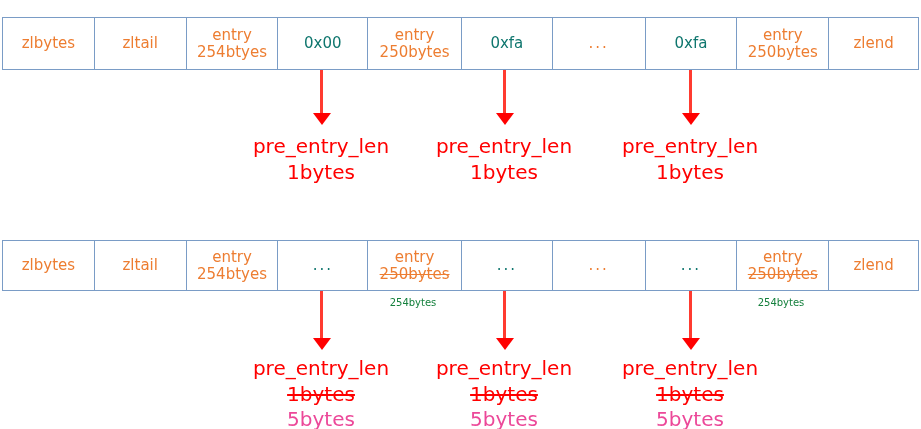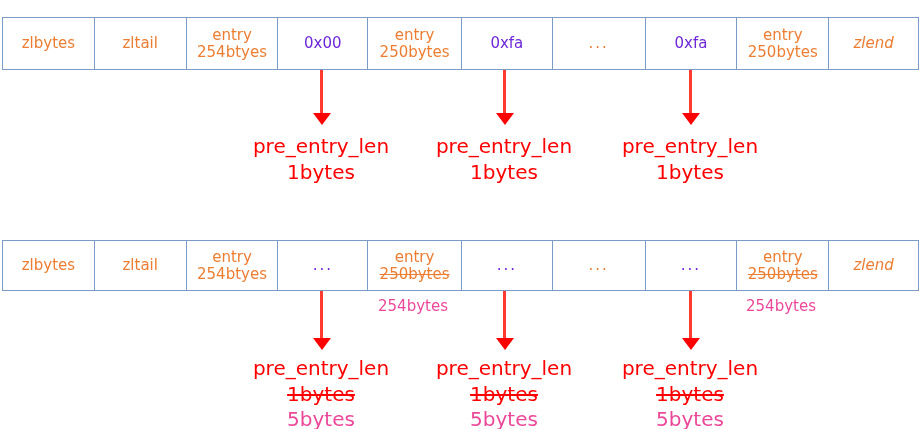--- a/index.html
+++ b/index.html
@@ -40,25 +40,25 @@
     flex-direction: column;
     align-items: center;
     justify-content: center;
     text-align: center;
     font-size: 15px;
     line-height: 1.12;
     color: #ED7D31;
     overflow: hidden;
     white-space: nowrap;
   }
-  .zl-cell:last-child { border-right: none; font-style: italic; }
+  .zl-cell:last-child { border-right: none; }
 
   .zl-cell .l1, .zl-cell .l2 { display: block; }
 
-  .red   { color: #6d28d9; }
+  .red   { color: #0f766e; }
   .orange{ color: #ED7D31; }
   .blue  { color: #ec4899; }
 
   .strike-orange {
     text-decoration: line-through;
     text-decoration-color: #ED7D31;
   }
   .strike-red {
     text-decoration: line-through;
     text-decoration-color: #FF0000;
@@ -91,22 +91,22 @@
     line-height: 1.28;
     color: #FF0000;
     white-space: nowrap;
     transform: translateX(-50%);
   }
   .callout .sub { display: block; }
 
   
   .blue-note {
     position: absolute;
-    font-size: 15px;
-    color: #ec4899;
+    font-size: 10px;
+    color: #15803d;
     white-space: nowrap;
     transform: translateX(-50%);
     text-align: right;
   }
 </style>
 </head>
 <body>
 
 <div class="diagram">
 

